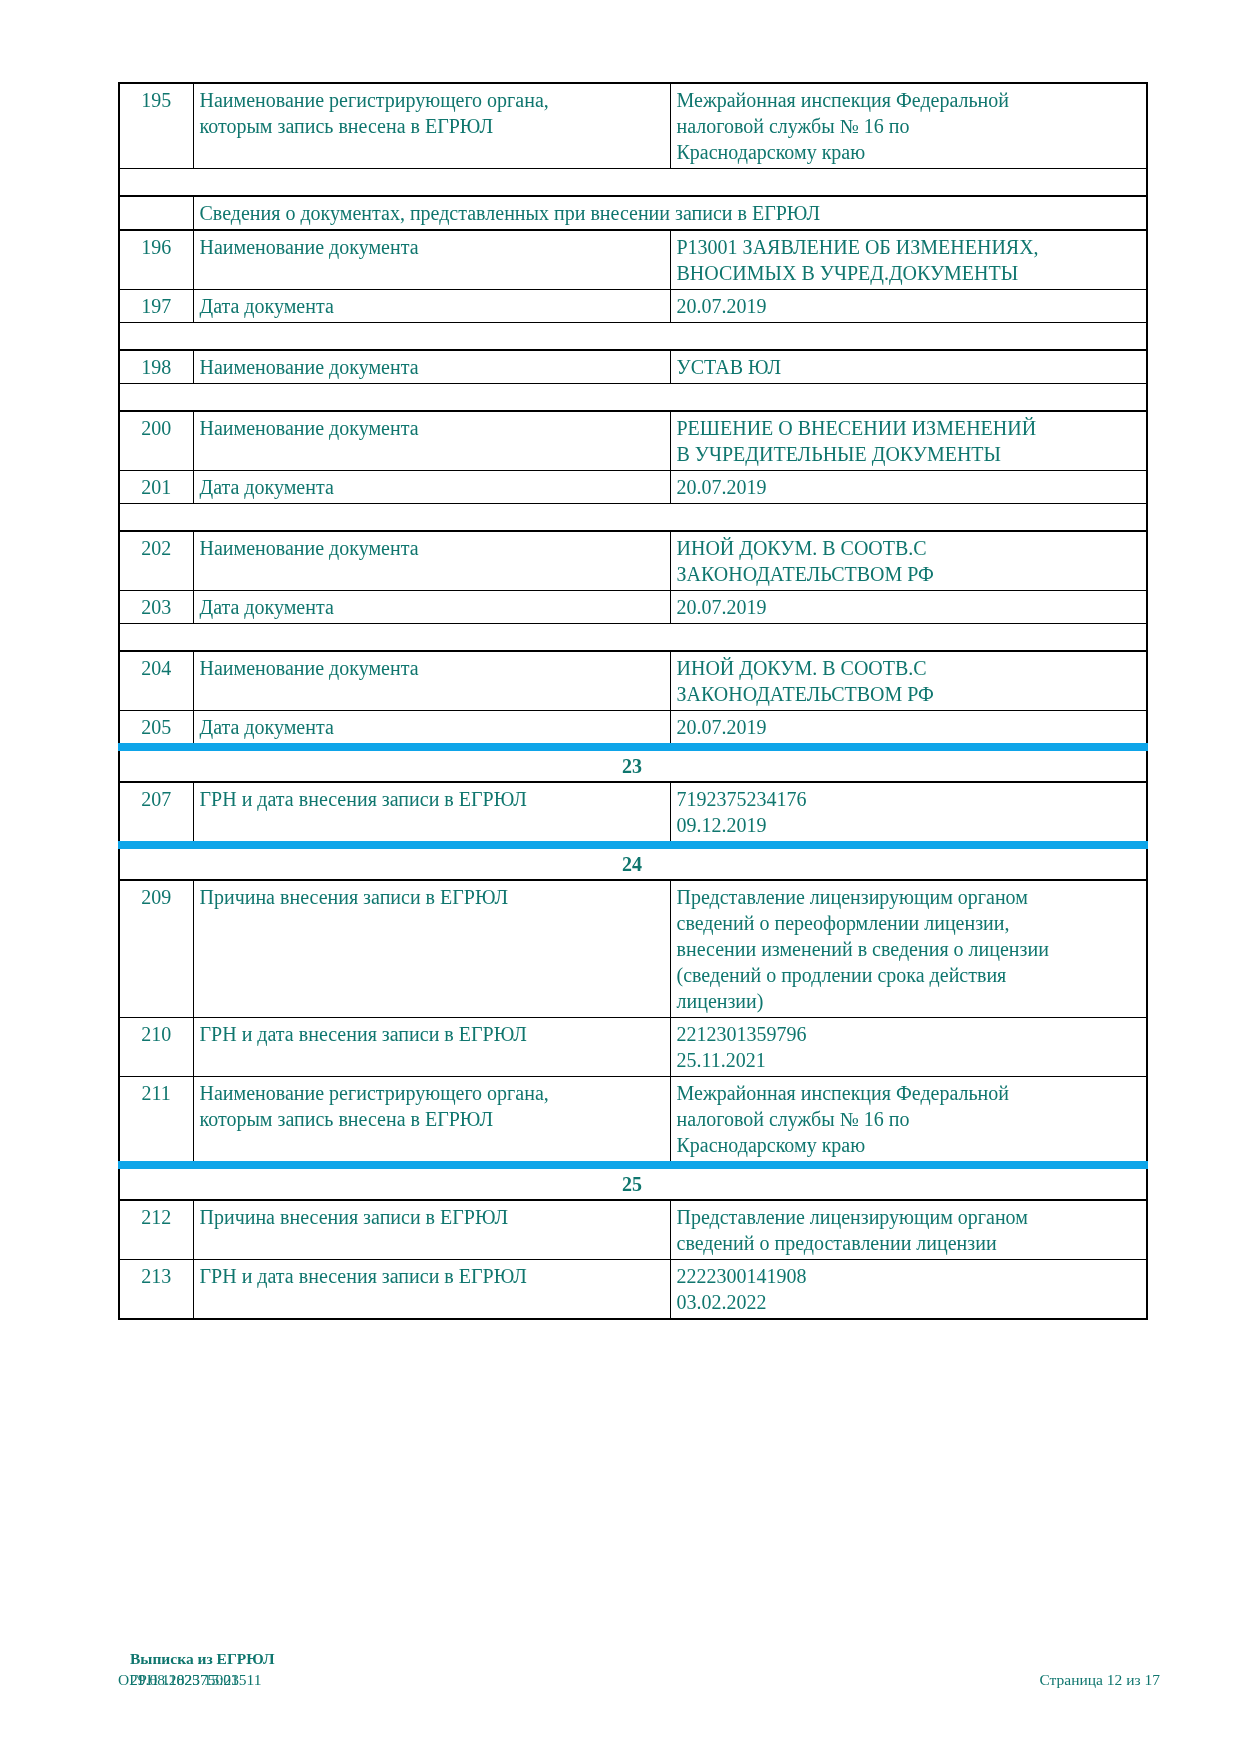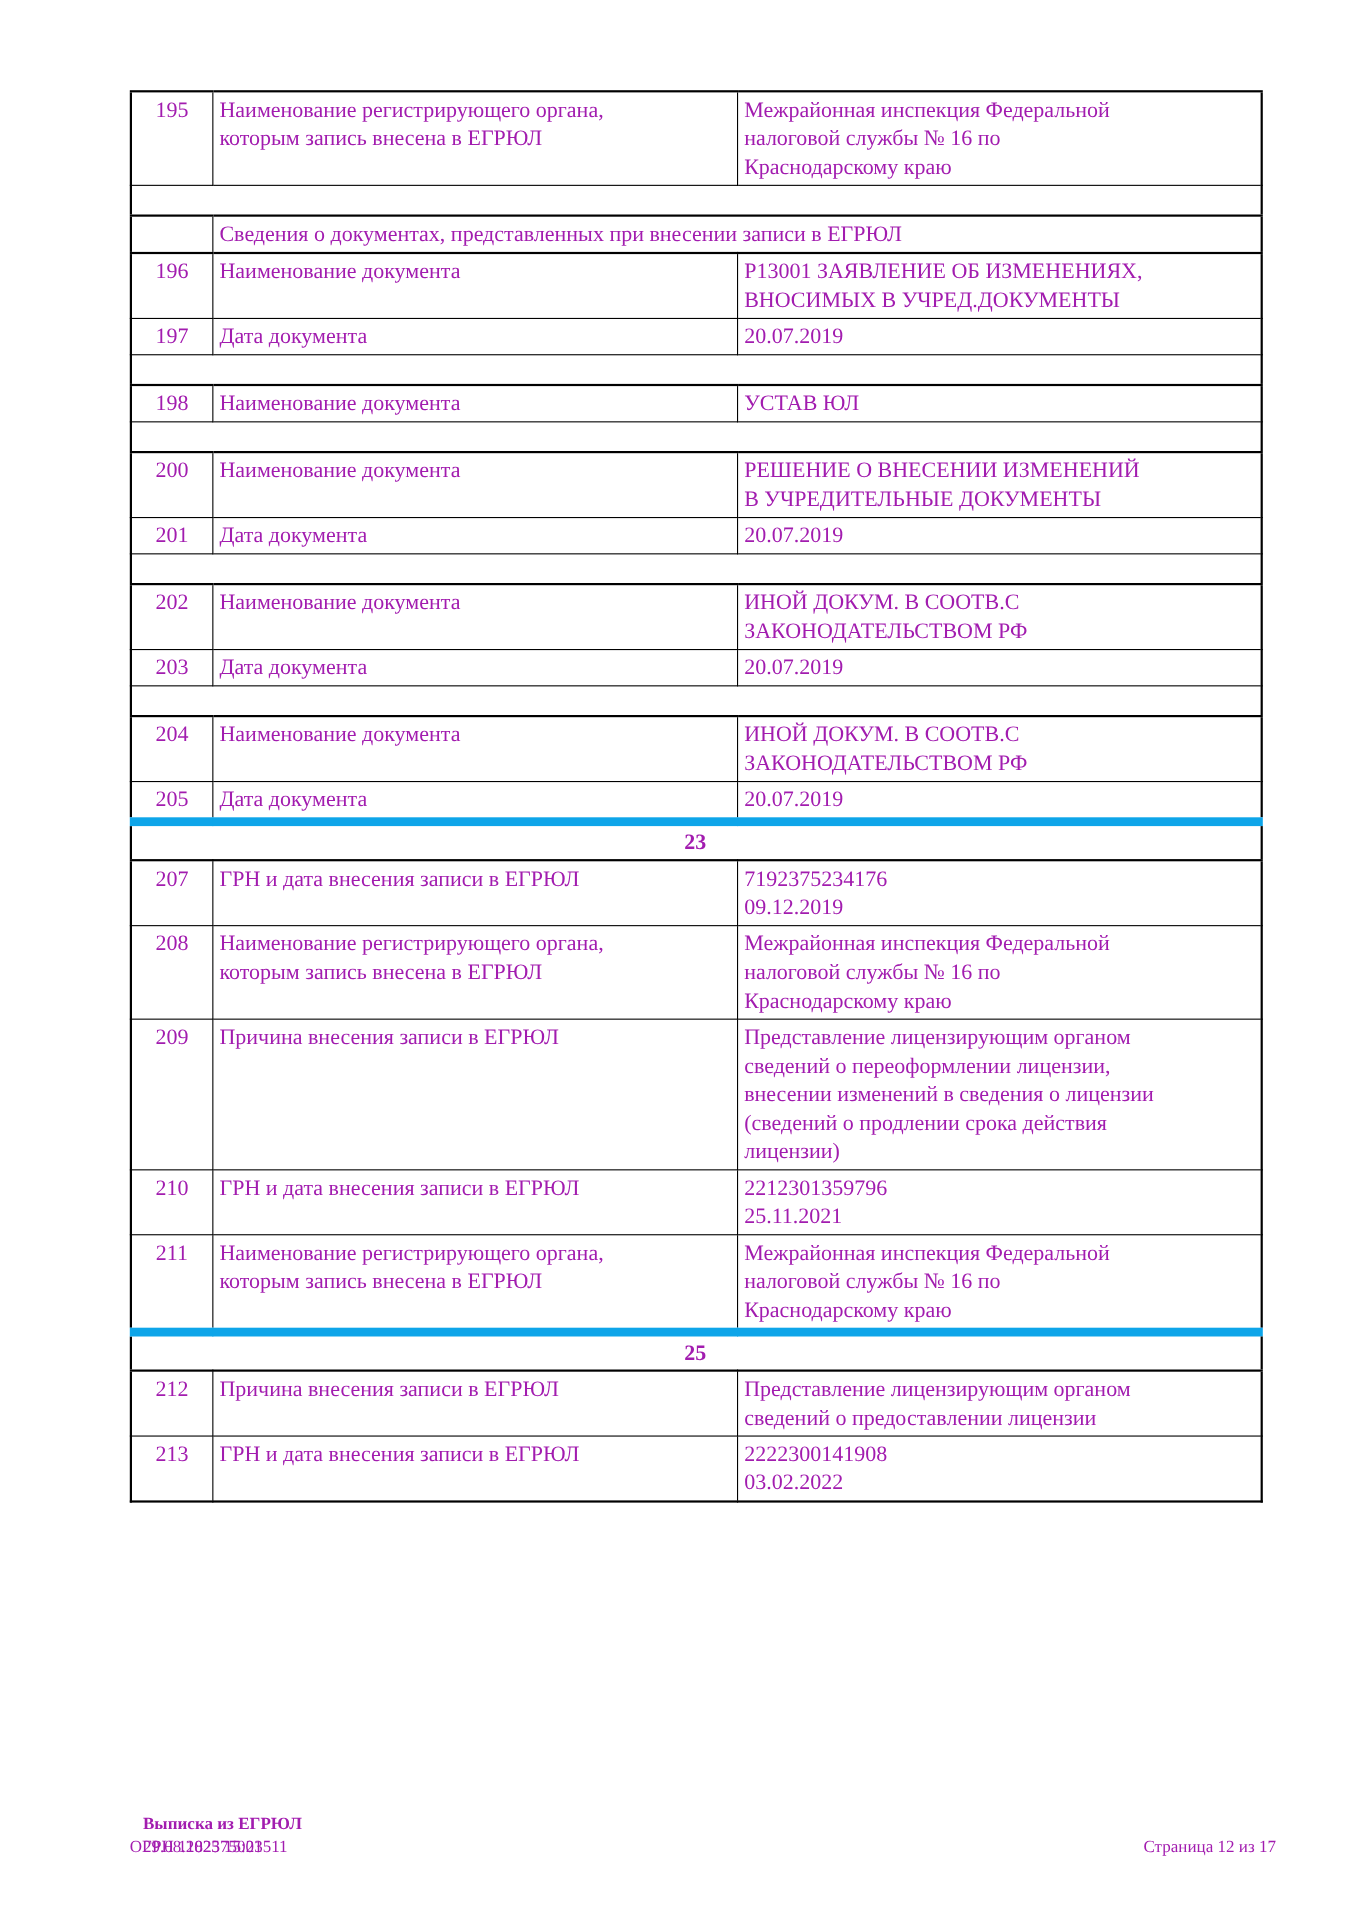--- a/index.html
+++ b/index.html
@@ -6,21 +6,21 @@
     margin: 0;
     padding: 0;
     background: #ffffff;
   }
   .page {
     position: relative;
     width: 1240px;
     height: 1755px;
     background: #ffffff;
     font-family: "Liberation Serif", "DejaVu Serif", serif;
-    color: #a21caf;
+    color: #0f766e;
     overflow: hidden;
   }
   table.egrul {
     position: absolute;
     left: 118px;
     top: 82px;
     width: 1028px;
     border-collapse: collapse;
     table-layout: fixed;
     border: 2px solid #000;
@@ -175,27 +175,22 @@
         </tr>
         <tr class="section-number-row">
           <td colspan="3">23</td>
         </tr>
         <tr>
           <td class="c-num">207</td>
           <td class="c-label">ГРН и дата внесения записи в ЕГРЮЛ</td>
           <td class="c-value">7192375234176
 09.12.2019</td>
         </tr>
-        <tr>
-          <td class="c-num">208</td>
-          <td class="c-label">Наименование регистрирующего органа,
-которым запись внесена в ЕГРЮЛ</td>
-          <td class="c-value">Межрайонная инспекция Федеральной
-налоговой службы № 16 по
-Краснодарскому краю</td>
+        <tr class="section-number-row">
+          <td colspan="3">24</td>
         </tr>
         <tr>
           <td class="c-num">209</td>
           <td class="c-label">Причина внесения записи в ЕГРЮЛ</td>
           <td class="c-value">Представление лицензирующим органом
 сведений о переоформлении лицензии,
 внесении изменений в сведения о лицензии
 (сведений о продлении срока действия
 лицензии)</td>
         </tr>

